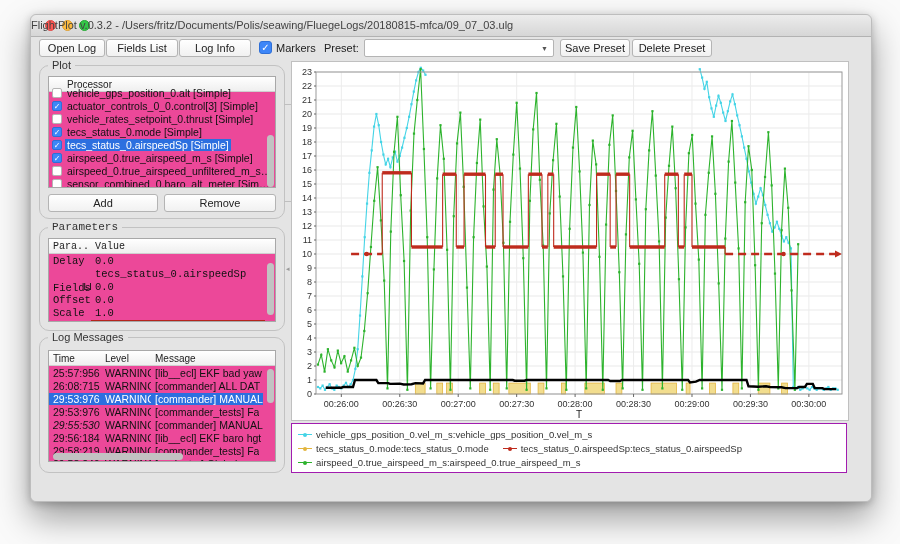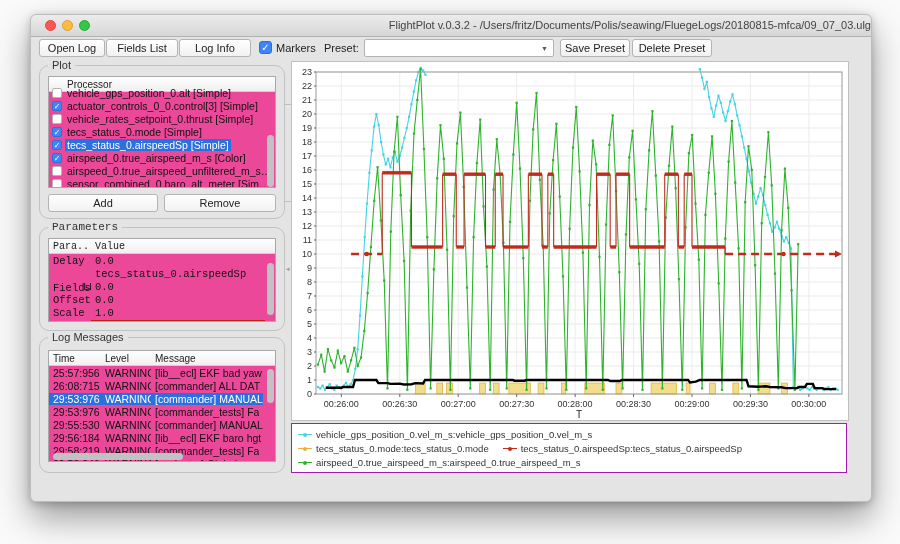--- a/index.html
+++ b/index.html
@@ -1,21 +1,21 @@
 <!DOCTYPE html>
 <html><head>
 <meta charset="utf-8">
 <style>
   html,body{margin:0;padding:0;}
   body{width:900px;height:544px;background:#fafafa;font-family:"Liberation Sans",sans-serif;position:relative;overflow:hidden;}
   .window{position:absolute;left:30px;top:14px;width:840px;height:486px;background:#e4e4e4;border-radius:6px;
           box-shadow:0 16px 34px rgba(0,0,0,0.38),0 2px 8px rgba(0,0,0,0.22);border:1px solid #bdbdbd;}
   .titlebar{position:absolute;left:0;top:0;right:0;height:21px;border-radius:6px 6px 0 0;
             background:linear-gradient(#ececec,#d6d6d6);border-bottom:1px solid #b2b2b2;}
-  .title{position:absolute;left:0;right:0;top:4px;text-align:right;font-size:11px;color:#434343;white-space:nowrap;}
+  .title{position:absolute;left:0;right:0;top:4px;text-align:left;font-size:11px;color:#434343;white-space:nowrap;}
   .tl{position:absolute;top:5px;width:11px;height:11px;border-radius:50%;}
   .tl.red{left:14px;background:#fc5753;border:1px solid #df4744;box-sizing:border-box;}
   .tl.yel{left:31px;background:#fdbc40;border:1px solid #de9f34;box-sizing:border-box;}
   .tl.grn{left:48px;background:#33c748;border:1px solid #27aa35;box-sizing:border-box;}
   .toolbar{position:absolute;left:0;top:22px;right:0;height:24px;}
   .btn{position:absolute;top:2px;height:18px;background:linear-gradient(#ffffff,#f1f1f1);border:1px solid #b4b4b4;
        border-radius:3px;font-size:11px;color:#222;text-align:center;line-height:17px;box-sizing:border-box;cursor:default;}
   .chk{position:absolute;width:13px;height:13px;border-radius:3px;background:#3d86f8;border:1px solid #2f6fd6;
        color:#fff;font-size:10px;line-height:12px;text-align:center;box-sizing:border-box;}
   .lbl{position:absolute;font-size:11px;color:#222;}
@@ -95,21 +95,21 @@
           <div class="lrow">
             <span class="cb on">✓</span>
             <span class="rl">tecs_status_0.mode [Simple]</span>
           </div>
           <div class="lrow sel">
             <span class="cb on">✓</span>
             <span class="rl">tecs_status_0.airspeedSp [Simple]</span>
           </div>
           <div class="lrow">
             <span class="cb on">✓</span>
-            <span class="rl">airspeed_0.true_airspeed_m_s [Color]</span>
+            <span class="rl">airspeed_0.true_airspeed_m_s [Simple]</span>
           </div>
           <div class="lrow">
             <span class="cb"></span>
             <span class="rl">airspeed_0.true_airspeed_unfiltered_m_s [...</span>
           </div>
           <div class="lrow">
             <span class="cb"></span>
             <span class="rl">sensor_combined_0.baro_alt_meter [Simple]</span>
           </div>
         </div>
@@ -179,21 +179,21 @@
             <span class="cell" style="width: 52px; background: rgb(44, 111, 223); color: rgb(255, 255, 255);">29:53:976</span>
             <span class="cell" style="width: 50px; background: rgb(44, 111, 223); color: rgb(255, 255, 255);">WARNING</span>
             <span class="cell" style="background: rgb(44, 111, 223); color: rgb(255, 255, 255);">[commander] MANUAL</span>
           </div>
           <div class="lrow">
             <span class="cell" style="width: 52px;">29:53:976</span>
             <span class="cell" style="width: 50px;">WARNING</span>
             <span class="cell">[commander_tests] Fa</span>
           </div>
           <div class="lrow">
-            <span class="cell" style="width: 52px;">29:55:530</span>
+            <span class="cell" style="width: 52px; font-style: italic;">29:55:530</span>
             <span class="cell" style="width: 50px;">WARNING</span>
             <span class="cell">[commander] MANUAL</span>
           </div>
           <div class="lrow">
             <span class="cell" style="width: 52px;">29:56:184</span>
             <span class="cell" style="width: 50px;">WARNING</span>
             <span class="cell">[lib__ecl] EKF baro hgt</span>
           </div>
           <div class="lrow">
             <span class="cell" style="width: 52px;">29:58:219</span>

